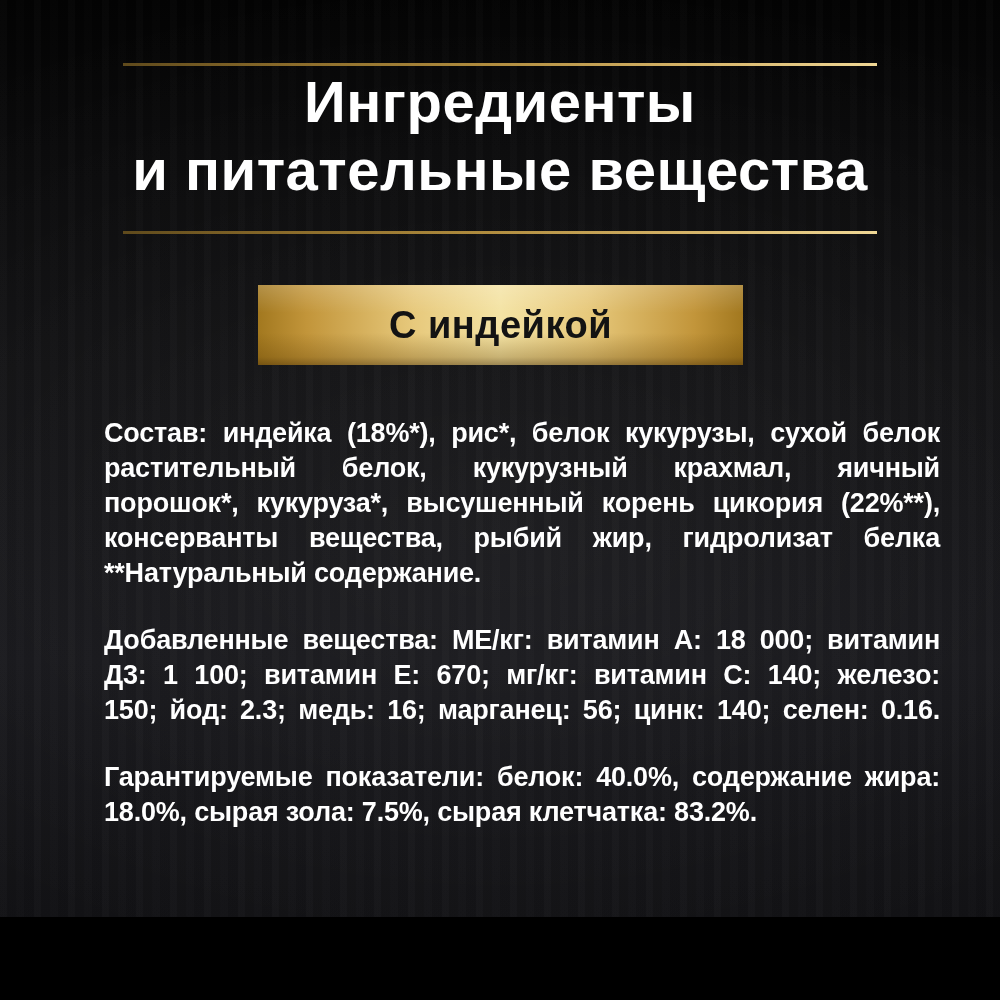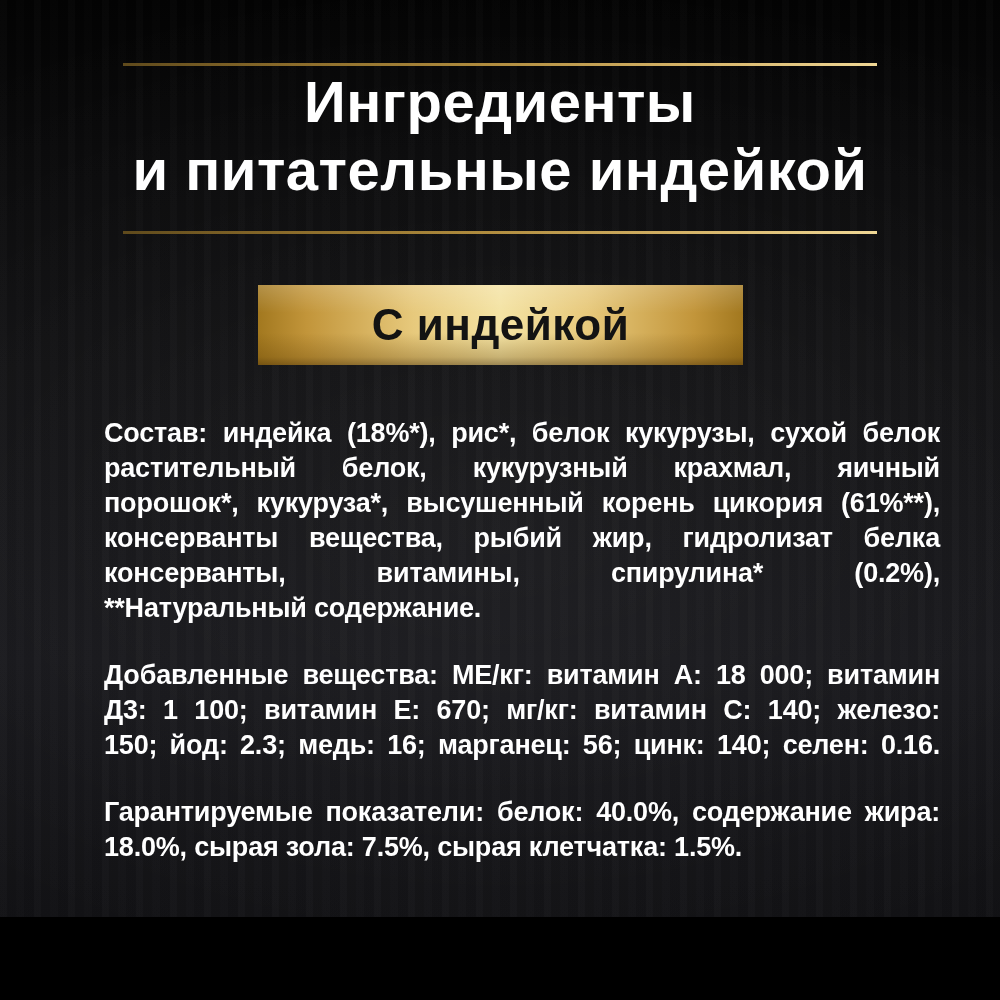--- a/index.html
+++ b/index.html
@@ -30,21 +30,21 @@
   .title {
     position:absolute; left:0; right:0; top:68px;
     text-align:center; color:var(--text, #ffffff);
     font-weight:bold; font-size:58px; line-height:68px; letter-spacing:0.5px;
   }
   .title .tline { display:block; }
 
   .banner {
     position:absolute; left:258px; top:285px; width:485px; height:80px;
     display:flex; align-items:center; justify-content:center;
-    color:var(--banner_text, #131313); font-size:44px; font-weight:bold; letter-spacing:0.5px;
+    color:var(--banner_text, #131313); font-size:38px; font-weight:bold; letter-spacing:0.5px;
     background:
       linear-gradient(180deg, rgba(255,255,255,0.18) 0%, rgba(255,255,255,0) 35%,
                       rgba(0,0,0,0) 60%, rgba(99,66,6,0.30) 90%, rgba(70,45,4,0.5) 100%),
       linear-gradient(90deg,
         var(--banner_edge, #a2781f) 0%, #c2953a 10%, #e7c97c 32%,
         var(--banner_center, #f4e3a4) 50%, #e7c97c 68%, #c2953a 90%,
         var(--banner_edge, #a2781f) 100%);
   }
 
   .content {
@@ -58,42 +58,41 @@
 </style>
 </head>
 <body>
 
 <div class="stage">
 
   <div class="rule rule-top"></div>
 
   <h1 class="title" style="margin:0;">
     <span class="tline">Ингредиенты</span>
-    <span class="tline">и питательные индейкой</span>
+    <span class="tline">и питательные вещества</span>
   </h1>
 
   <div class="rule rule-bottom"></div>
 
   <div class="banner">
     <span>С индейкой</span>
   </div>
 
   <div class="content">
       <div class="section">
         <div class="line justify">Состав: индейка (18%*), рис*, белок кукурузы, сухой белок</div>
         <div class="line justify">растительный белок, кукурузный крахмал, яичный</div>
-        <div class="line justify">порошок*, кукуруза*, высушенный корень цикория (61%**),</div>
+        <div class="line justify">порошок*, кукуруза*, высушенный корень цикория (22%**),</div>
         <div class="line justify">консерванты вещества, рыбий жир, гидролизат белка</div>
-        <div class="line justify">консерванты, витамины, спирулина* (0.2%),</div>
         <div class="line">**Натуральный содержание.</div>
       </div>
       <div class="section">
         <div class="line justify">Добавленные вещества: МЕ/кг: витамин А: 18 000; витамин</div>
         <div class="line justify">Д3: 1 100; витамин Е: 670; мг/кг: витамин С: 140; железо:</div>
         <div class="line justify">150; йод: 2.3; медь: 16; марганец: 56; цинк: 140; селен: 0.16.</div>
       </div>
       <div class="section">
         <div class="line justify">Гарантируемые показатели: белок: 40.0%, содержание жира:</div>
-        <div class="line">18.0%, сырая зола: 7.5%, сырая клетчатка: 1.5%.</div>
+        <div class="line">18.0%, сырая зола: 7.5%, сырая клетчатка: 83.2%.</div>
       </div>
     </div>
 
 </div>
 
 </body></html>

